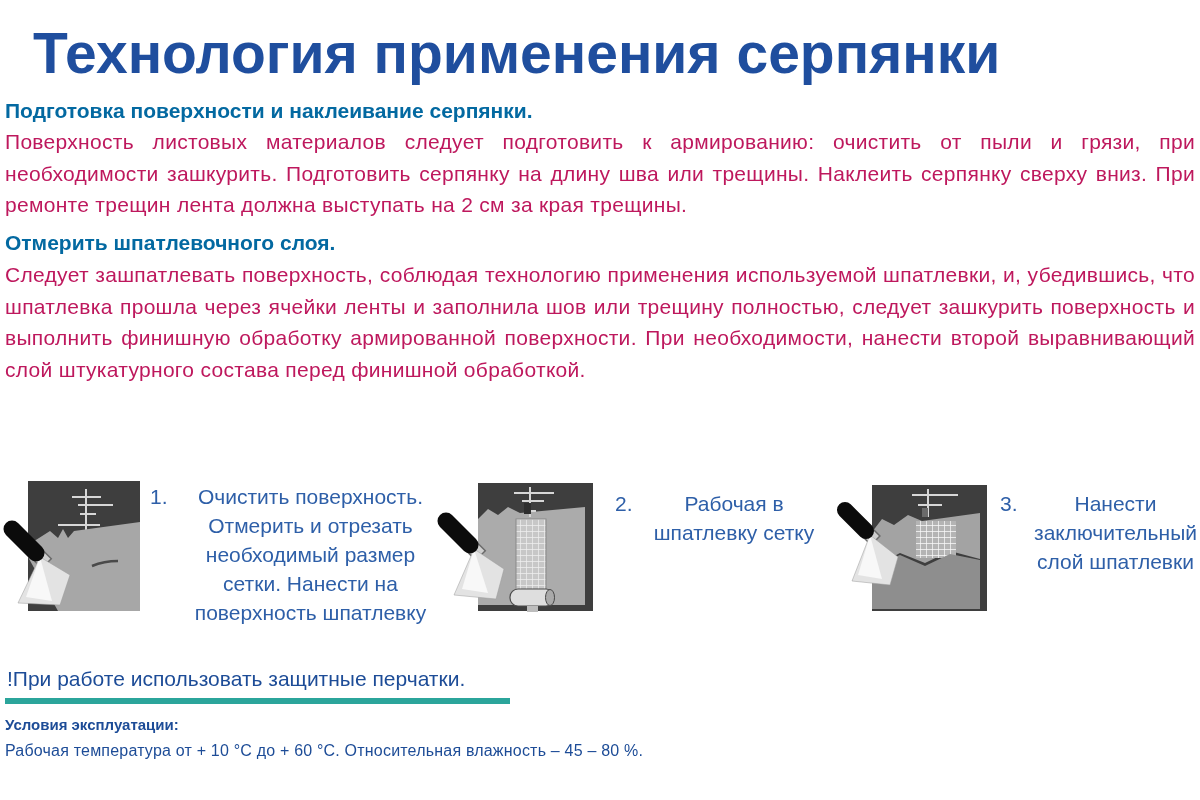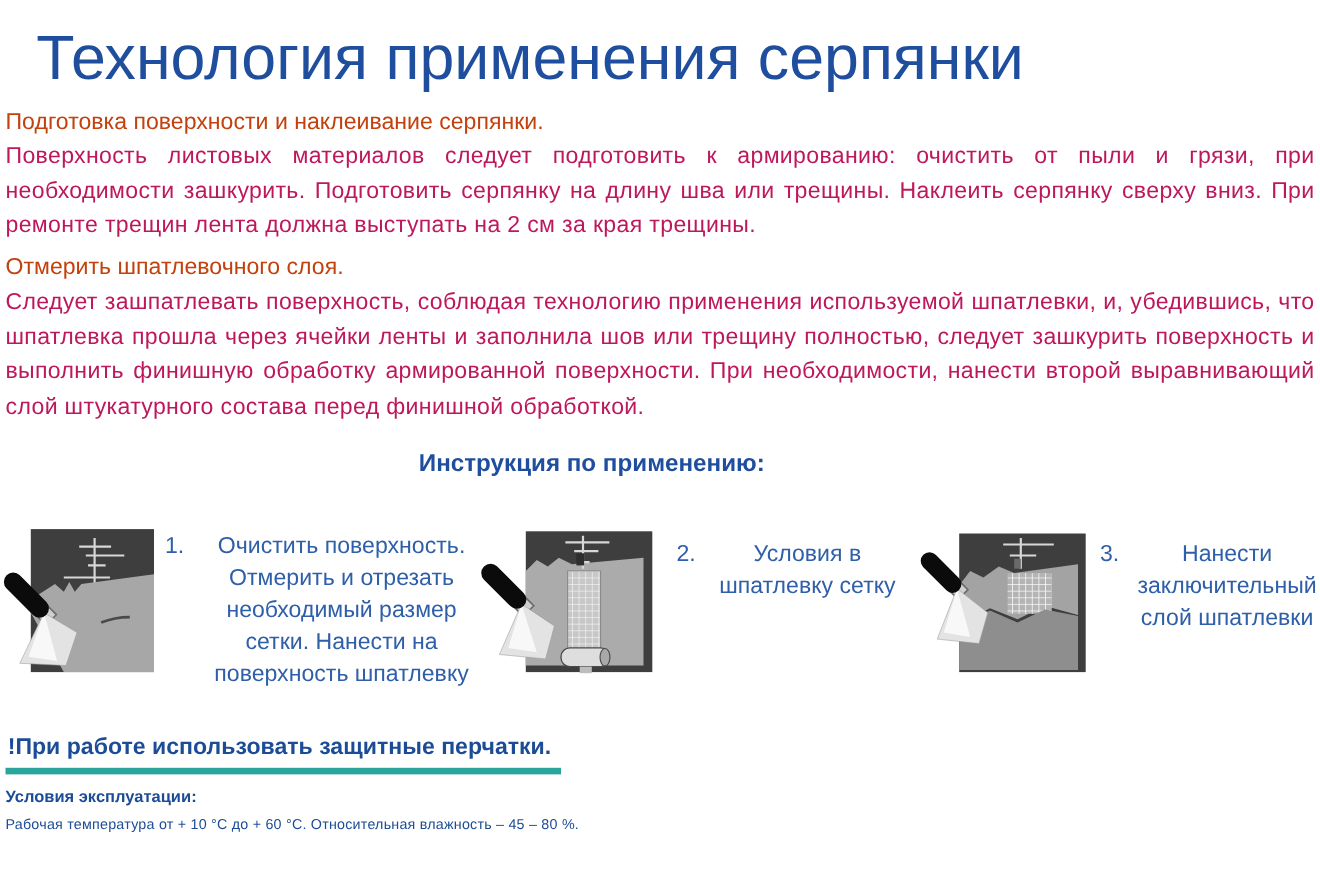--- a/index.html
+++ b/index.html
@@ -1,55 +1,54 @@
 <!DOCTYPE html>
 <html lang="ru"><head>
 <meta charset="utf-8">
 <style>
   html,body{margin:0;padding:0;background:#ffffff;}
   body{font-family:"Liberation Sans", sans-serif; -webkit-font-smoothing:antialiased;}
   .page{position:relative;width:1200px;height:800px;background:#ffffff;overflow:hidden;}
 
   .title{position:absolute;left:33px;top:20px;width:1140px;
-         font-size:57px;font-weight:normal;color:#1F4E9E;letter-spacing:0;white-space:nowrap;}
+         font-size:57px;font-weight:bold;color:#1F4E9E;letter-spacing:0;white-space:nowrap;}
 
-  .sec-heading{position:absolute;left:5px;font-size:21px;font-weight:normal;color:#c2410c;}
+  .sec-heading{position:absolute;left:5px;font-size:21px;font-weight:bold;color:#0369a1;}
   .sec-body{position:absolute;left:5px;width:1190px;font-size:21px;line-height:31.5px;
             color:#be185d;text-align:justify;letter-spacing:0.3px;}
 
   .instr-heading{position:absolute;left:0;top:408px;width:1076px;text-align:center;
                  font-size:22px;font-weight:bold;color:#1F4E9E;}
 
   .figure{position:absolute;width:170px;height:140px;}
   .figure svg{display:block;}
 
   .step{position:absolute;display:flex;color:#2E5FA8;font-size:21px;line-height:29px;}
   .step .num{width:33px;flex:none;}
   .step .txt{flex:1;text-align:center;}
 
-  .warning{position:absolute;left:7px;top:667px;font-size:21px;font-weight:bold;color:#1D4C97;}
+  .warning{position:absolute;left:7px;top:667px;font-size:21px;font-weight:normal;color:#1D4C97;}
   .teal-bar{position:absolute;left:5px;top:698px;width:505px;height:6px;background:#2BA59B;}
 
   .cond-heading{position:absolute;left:5px;top:716px;font-size:15px;font-weight:bold;color:#1D4C97;}
-  .cond-text{position:absolute;left:5px;top:742px;font-size:13px;color:#1D4C97;letter-spacing:0.2px;}
+  .cond-text{position:absolute;left:5px;top:742px;font-size:16px;color:#1D4C97;letter-spacing:0.2px;}
 </style>
 </head>
 <body>
 
 <div class="page">
 
   <div class="title">Технология применения серпянки</div>
 
   <div class="sec-heading" style="top:99px;">Подготовка поверхности и наклеивание серпянки.</div>
   <div class="sec-body" style="top:126px;">Поверхность листовых материалов следует подготовить к армированию: очистить от пыли и грязи, при необходимости зашкурить. Подготовить серпянку на длину шва или трещины. Наклеить серпянку сверху вниз. При ремонте трещин лента должна выступать на 2 см за края трещины.</div>
 
   <div class="sec-heading" style="top:231px;">Отмерить шпатлевочного слоя.</div>
   <div class="sec-body" style="top:259px;">Следует зашпатлевать поверхность, соблюдая технологию применения используемой шпатлевки, и, убедившись, что шпатлевка прошла через ячейки ленты и заполнила шов или трещину полностью, следует зашкурить поверхность и выполнить финишную обработку армированной поверхности. При необходимости, нанести второй выравнивающий слой штукатурного состава перед финишной обработкой.</div>
 
-  <div class="instr-heading">Инструкция по применению:</div>
 
   <div class="figure" style="left:0px;top:477px;">
     <svg width="150" height="140" viewBox="0 0 150 140">
       <rect x="28" y="4" width="112" height="130" fill="#3E3E3E"></rect>
       <g stroke="#D7D7D7" stroke-width="2">
         <line x1="86" y1="12" x2="86" y2="72"></line>
         <line x1="72" y1="20" x2="101" y2="20"></line>
         <line x1="78" y1="28" x2="113" y2="28"></line>
         <line x1="80" y1="37" x2="96" y2="37"></line>
         <line x1="58" y1="48" x2="100" y2="48"></line>
@@ -127,21 +126,21 @@
       </g>
     </svg>
   </div>
 
   <div class="step" style="left:150px;top:482px;width:288px;">
     <span class="num">1.</span>
     <span class="txt">Очистить поверхность. Отмерить и отрезать необходимый размер сетки. Нанести на поверхность шпатлевку</span>
   </div>
   <div class="step" style="left:615px;top:489px;width:205px;">
     <span class="num">2.</span>
-    <span class="txt">Условия в шпатлевку сетку</span>
+    <span class="txt">Рабочая в шпатлевку сетку</span>
   </div>
   <div class="step" style="left:1000px;top:489px;width:198px;">
     <span class="num">3.</span>
     <span class="txt">Нанести заключительный слой шпатлевки</span>
   </div>
 
   <div class="warning">!При работе использовать защитные перчатки.</div>
   <div class="teal-bar"></div>
 
   <div class="cond-heading">Условия эксплуатации:</div>

